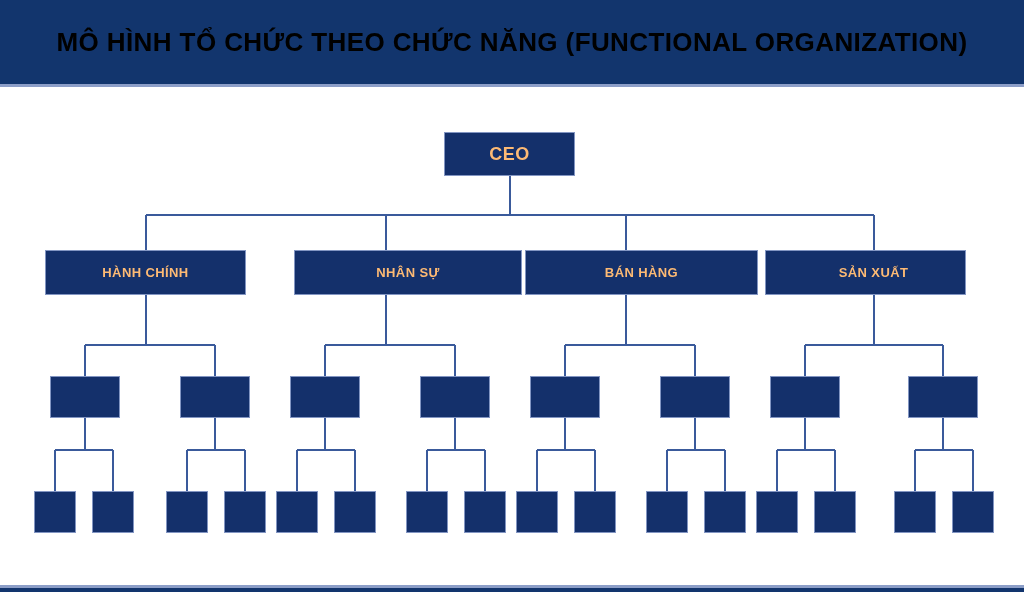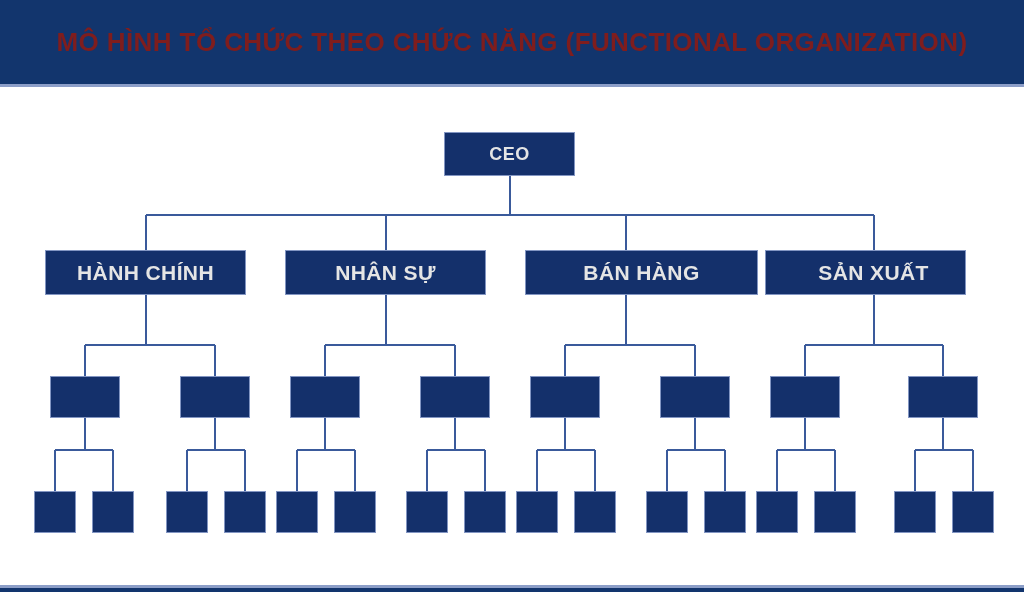--- a/index.html
+++ b/index.html
@@ -29,21 +29,21 @@
   }
   #header-title {
     position: absolute;
     left: 0;
     top: 0;
     width: 1024px;
     height: 84px;
     display: flex;
     align-items: center;
     justify-content: center;
-    color: #7f1d1d;
+    color: #000000;
     font-size: 26px;
     font-weight: bold;
     letter-spacing: 0.4px;
     text-align: center;
     white-space: nowrap;
     box-sizing: border-box;
   }
   #header-underline {
     position: absolute;
     left: 0;
@@ -89,26 +89,26 @@
 
   
   .node {
     position: absolute;
     background: #14306b;
     border: 1px solid #8295c2;
     box-sizing: border-box;
     display: flex;
     align-items: center;
     justify-content: center;
-    color: #e5e5e5;
+    color: #fdba74;
     font-weight: bold;
     white-space: nowrap;
   }
   .node-ceo      { font-size: 18px; letter-spacing: 0.5px; }
-  .node-dept     { font-size: 21px; letter-spacing: 0.4px; }
+  .node-dept     { font-size: 13px; letter-spacing: 0.4px; }
   .node-unit     { }
   .node-subunit  { }
 </style>
 </head>
 <body>
 
 <div id="page">
 
   <div id="header-bar"></div>
   <div id="header-title">MÔ HÌNH TỔ CHỨC THEO CHỨC NĂNG (FUNCTIONAL ORGANIZATION)</div>
@@ -186,21 +186,21 @@
         <path d="M 942.5 331 L 942.5 363"></path>
         <path d="M 914.5 363 L 972.5 363"></path>
         <path d="M 914.5 363 L 914.5 404"></path>
         <path d="M 972.5 363 L 972.5 404"></path>
       </g>
     </svg>
 
     <div class="node node-ceo" style="left:444px; top:45px; width:131px; height:44px;">CEO</div>
 
     <div class="node node-dept" style="left:45px; top:163px; width:201px; height:45px;">HÀNH CHÍNH</div>
-    <div class="node node-dept" style="left:285px; top:163px; width:201px; height:45px;">NHÂN SỰ</div>
+    <div class="node node-dept" style="left:294px; top:163px; width:228px; height:45px;">NHÂN SỰ</div>
     <div class="node node-dept" style="left:525px; top:163px; width:233px; height:45px;">BÁN HÀNG</div>
     <div class="node node-dept" style="left:765px; top:163px; width:201px; height:45px;padding-left:16px;">SẢN XUẤT</div>
 
     <div class="node node-unit" style="left:50px;  top:289px; width:70px; height:42px;"></div>
     <div class="node node-unit" style="left:180px; top:289px; width:70px; height:42px;"></div>
     <div class="node node-unit" style="left:290px; top:289px; width:70px; height:42px;"></div>
     <div class="node node-unit" style="left:420px; top:289px; width:70px; height:42px;"></div>
     <div class="node node-unit" style="left:530px; top:289px; width:70px; height:42px;"></div>
     <div class="node node-unit" style="left:660px; top:289px; width:70px; height:42px;"></div>
     <div class="node node-unit" style="left:770px; top:289px; width:70px; height:42px;"></div>

